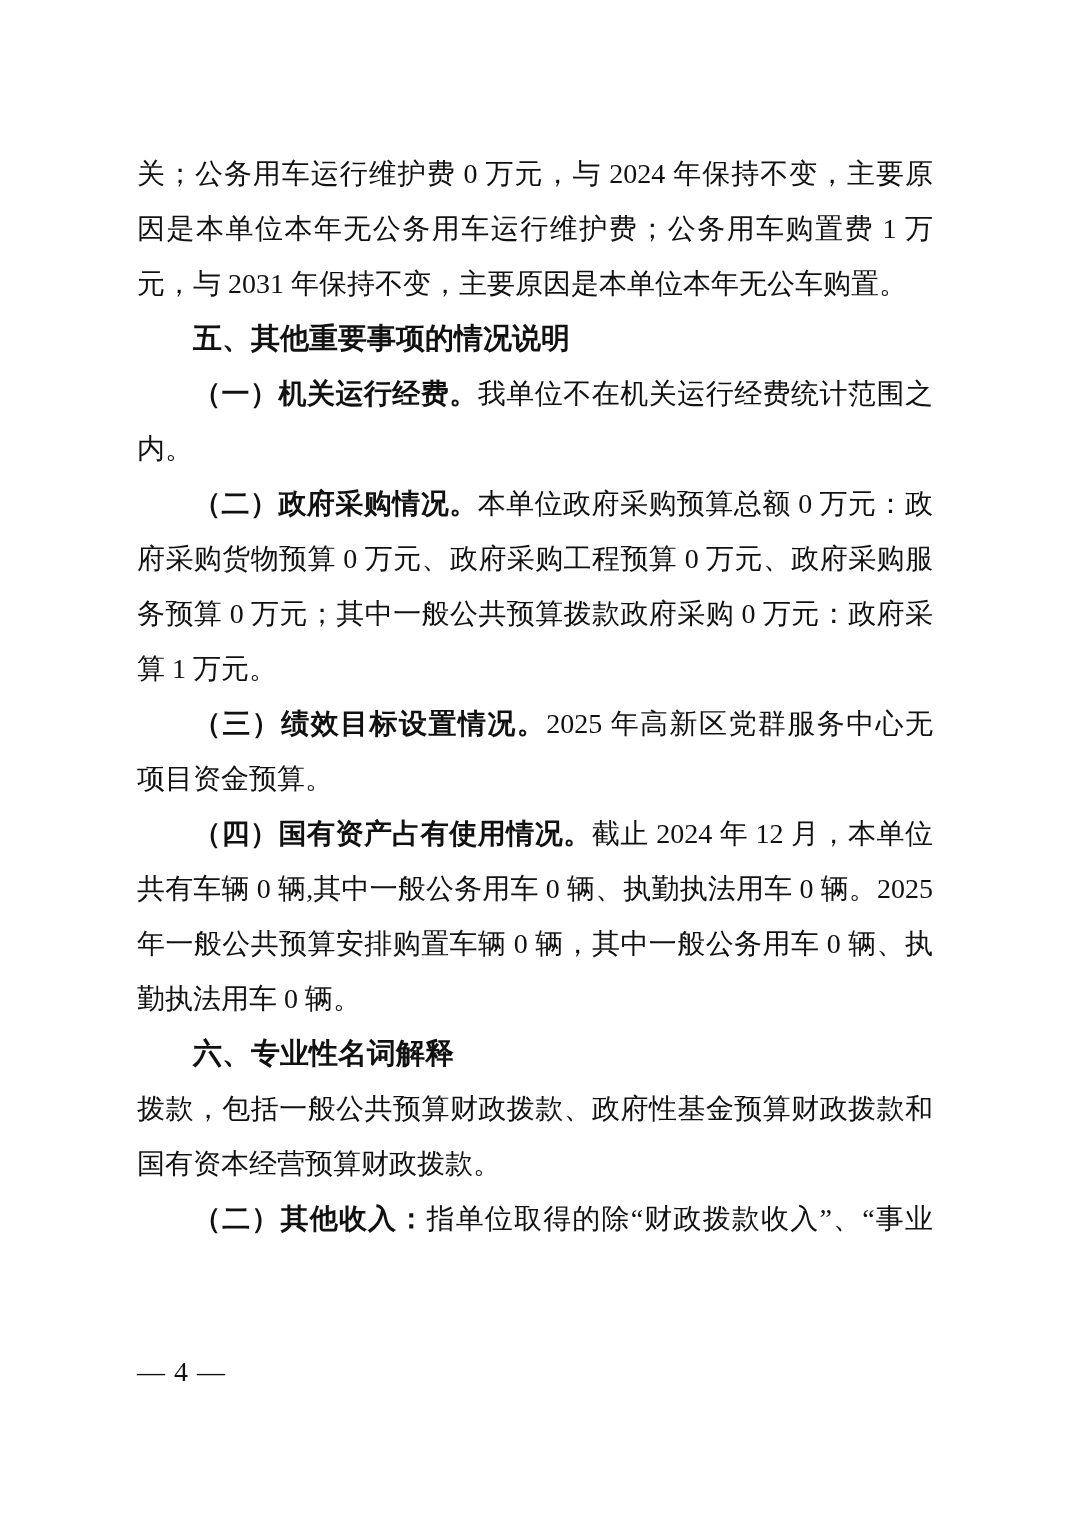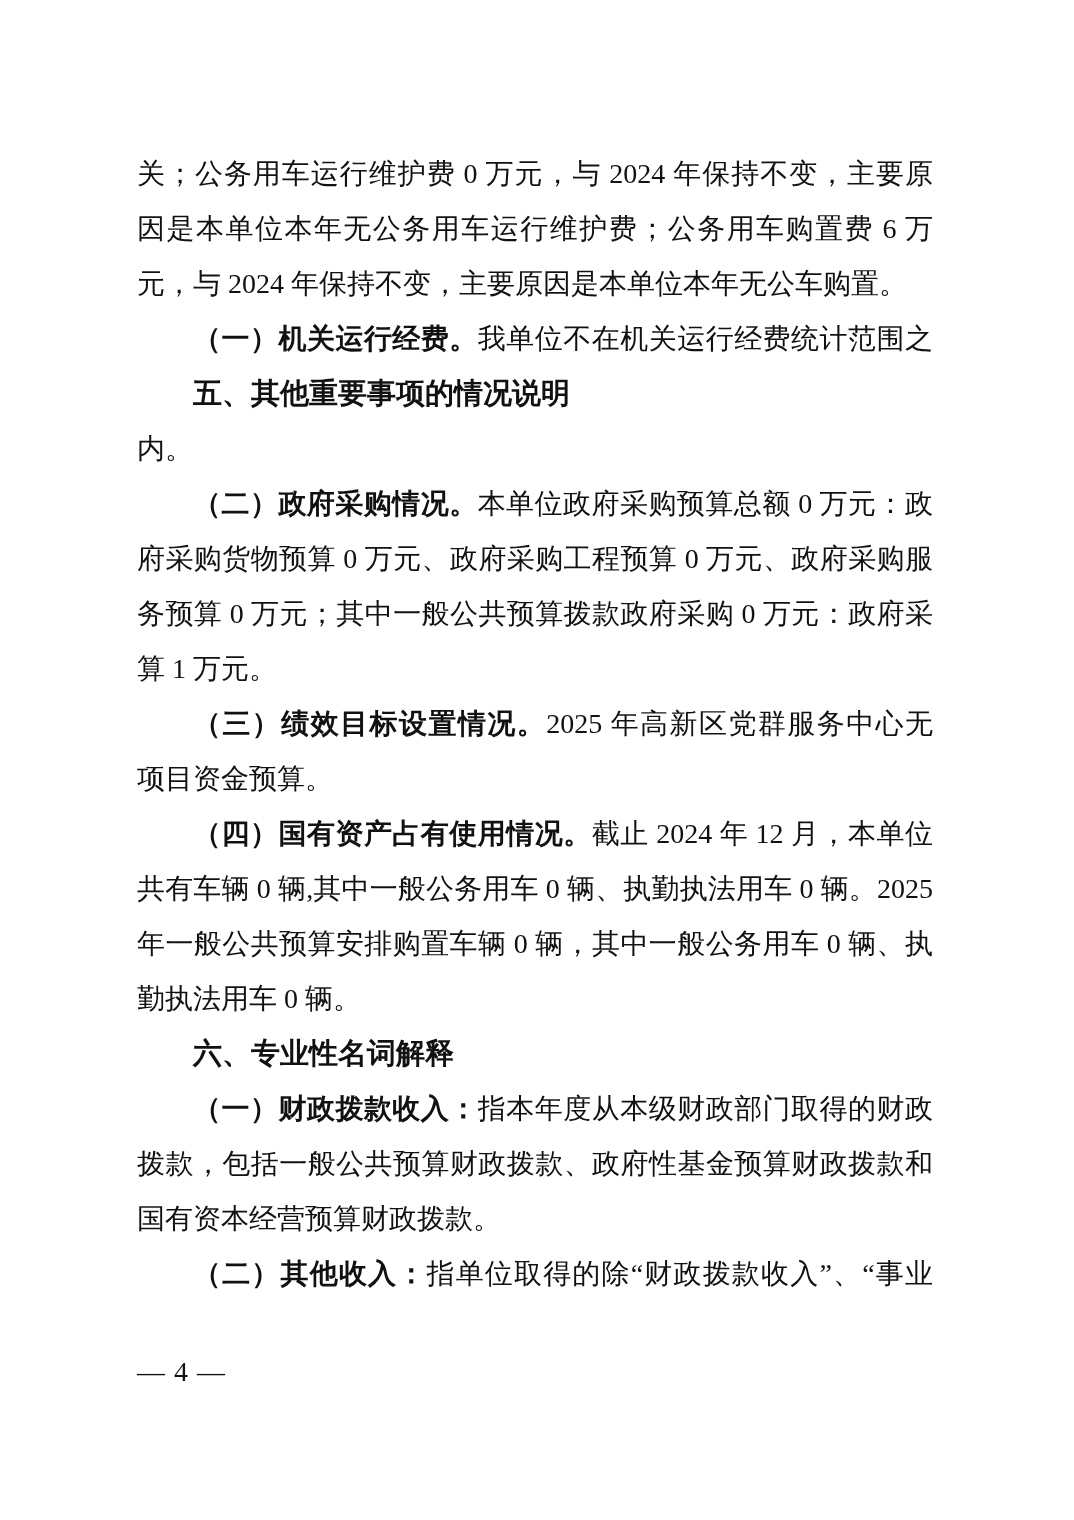--- a/index.html
+++ b/index.html
@@ -50,44 +50,43 @@
     color:#111111;
   }
 </style>
 </head>
 <body>
 
 <div class="page">
   <div class="content">
 
     <div class="line">关；公务用车运行维护费 0 万元，与 2024 年保持不变，主要原</div>
-    <div class="line">因是本单位本年无公务用车运行维护费；公务用车购置费 6 万</div>
-    <div class="line last">元，与 2024 年保持不变，主要原因是本单位本年无公车购置。</div>
+    <div class="line">因是本单位本年无公务用车运行维护费；公务用车购置费 1 万</div>
+    <div class="line last">元，与 2031 年保持不变，主要原因是本单位本年无公车购置。</div>
+
+    <div class="line heading indent">五、其他重要事项的情况说明</div>
 
     <div class="line indent"><b class="lead">（一）机关运行经费。</b><span>我单位不在机关运行经费统计范围之</span></div>
-
-    <div class="line heading indent">五、其他重要事项的情况说明</div>
     <div class="line last">内。</div>
 
     <div class="line indent"><b class="lead">（二）政府采购情况。</b><span>本单位政府采购预算总额 0 万元：政</span></div>
     <div class="line">府采购货物预算 0 万元、政府采购工程预算 0 万元、政府采购服</div>
     <div class="line">务预算 0 万元；其中一般公共预算拨款政府采购 0 万元：政府采</div>
     <div class="line last">算 1 万元。</div>
 
     <div class="line indent"><b class="lead">（三）绩效目标设置情况。</b><span>2025 年高新区党群服务中心无</span></div>
     <div class="line last">项目资金预算。</div>
 
     <div class="line indent"><b class="lead">（四）国有资产占有使用情况。</b><span>截止 2024 年 12 月，本单位</span></div>
     <div class="line">共有车辆 0 辆,其中一般公务用车 0 辆、执勤执法用车 0 辆。2025</div>
     <div class="line">年一般公共预算安排购置车辆 0 辆，其中一般公务用车 0 辆、执</div>
     <div class="line last">勤执法用车 0 辆。</div>
 
     <div class="line heading indent">六、专业性名词解释</div>
 
-    <div class="line indent"><b class="lead">（一）财政拨款收入：</b><span>指本年度从本级财政部门取得的财政</span></div>
     <div class="line">拨款，包括一般公共预算财政拨款、政府性基金预算财政拨款和</div>
     <div class="line last">国有资本经营预算财政拨款。</div>
 
     <div class="line indent"><b class="lead">（二）其他收入：</b><span>指单位取得的除“财政拨款收入”、“事业</span></div>
 
   </div>
 
   <div class="page-number">— 4 —</div>
 </div>
 

